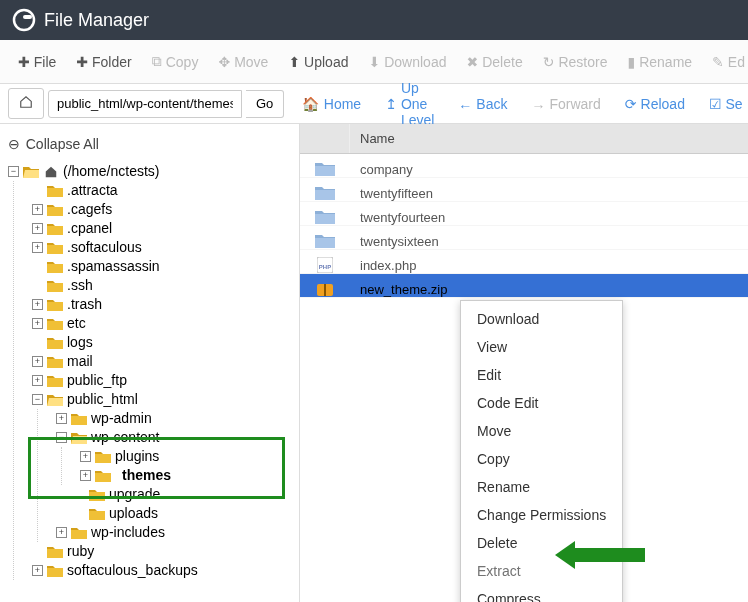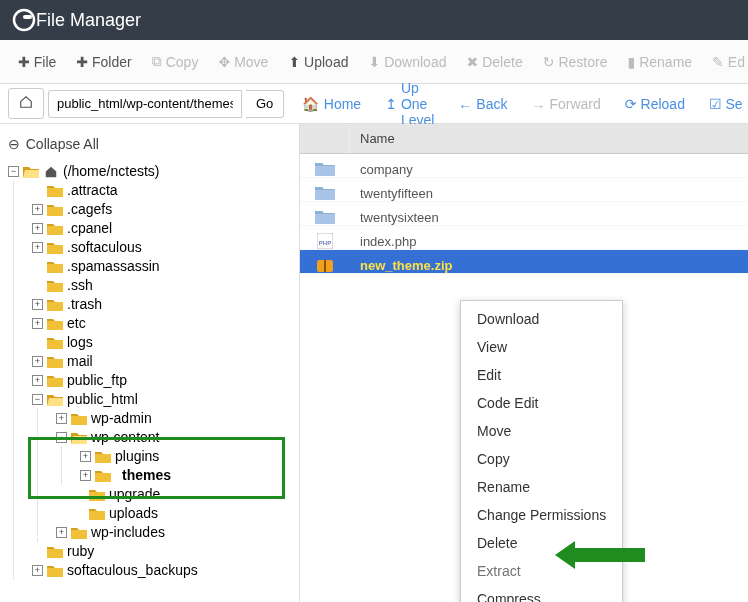--- a/index.html
+++ b/index.html
@@ -1,19 +1,19 @@
 <!DOCTYPE html>
 <html><head>
 <meta charset="utf-8">
 <style>
 * { margin: 0; padding: 0; box-sizing: border-box; font-family: "Helvetica Neue", Arial, sans-serif; }
 body { background: #fff; width: 748px; height: 602px; overflow: hidden; position: relative; }
 
 .header { background: #353d48; height: 40px; display: flex; align-items: center; padding: 0 12px; color: #fff; }
-.header .logo { display: flex; align-items: center; gap: 0; font-size: 18px; }
+.header .logo { display: flex; align-items: center; gap: 8px; font-size: 18px; }
 .header .logo-icon { width: 24px; height: 24px; }
 
 .toolbar { background: #fbfbfb; border-bottom: 1px solid #ddd; height: 44px; display: flex; align-items: center; padding: 0 8px; gap: 0; font-size: 14px; }
 .toolbar .tb-item { display: flex; align-items: center; gap: 4px; padding: 6px 10px; color: #555; cursor: pointer; white-space: nowrap; }
 .toolbar .tb-item.disabled { color: #bbb; cursor: default; }
 .toolbar .tb-item .ti { font-size: 14px; }
 
 .navbar { background: #fff; border-bottom: 1px solid #ddd; height: 40px; display: flex; align-items: center; padding: 0 8px; gap: 4px; font-size: 14px; }
 .navbar .home-btn { padding: 6px 10px; border: 1px solid #ccc; border-radius: 3px; background: #fff; cursor: pointer; }
 .navbar .path-input { flex: 0 0 180px; border: 1px solid #ccc; border-radius: 3px 0 0 3px; padding: 5px 8px; font-size: 13px; height: 28px; text-align: center; }
@@ -38,21 +38,21 @@
 
 .content { flex: 1; display: flex; flex-direction: column; }
 .content-header { display: flex; background: #e5e5e5; border-bottom: 1px solid #ccc; height: 30px; align-items: center; font-size: 13px; color: #444; }
 .content-header .col-icon { width: 50px; border-right: 1px solid #eee; height: 100%; }
 .content-header .col-name { padding: 0 10px; font-weight: normal; }
 .rows { font-size: 13px; }
 .row { display: flex; align-items: flex-end; height: 24px; border-bottom: 1px solid #f5f5f5; cursor: pointer; }
 .row .ico-cell { width: 50px; display: flex; justify-content: center; align-items: center; }
 .row .name-cell { padding: 0 10px; color: #555; }
 .row.selected { background: #3570d4; color: #fff; }
-.row.selected .name-cell { color: #fde047; font-weight: bold; }
+.row.selected .name-cell { color: #000000; }
 
 .context-menu { position: absolute; background: #fff; border: 1px solid #ccc; box-shadow: 0 2px 8px rgba(0,0,0,0.2); min-width: 160px; padding: 4px 0; font-size: 14px; }
 .context-menu .cm-item { padding: 6px 16px; cursor: pointer; color: #333; }
 .context-menu .cm-item.highlight { color: #737373; }
 
 .arrow-callout { position: absolute; pointer-events: none; }
 .arrow-callout .shaft { height: 14px; background: #1e8c1e; }
 .arrow-callout .head { width: 0; height: 0; border-top: 14px solid transparent; border-bottom: 14px solid transparent; border-right: 20px solid #1e8c1e; position: absolute; left: -20px; top: -7px; }
 
 svg.folder-svg path.back { fill: #d4a018; }
@@ -418,20 +418,29 @@
           </div>
           <div class="name-cell">twentyfifteen</div>
         </div>
         <div class="row">
           <div class="ico-cell">
             <svg width="20" height="16" viewBox="0 0 20 16">
               <path d="M0 2h7l2 2h11v11H0z" fill="#8db0d8"></path>
               <path d="M0 5h20v10H0z" fill="#a8c5e8"></path>
             </svg>
           </div>
+          <div class="name-cell">twentyfourteen</div>
+        </div>
+        <div class="row">
+          <div class="ico-cell">
+            <svg width="20" height="16" viewBox="0 0 20 16">
+              <path d="M0 2h7l2 2h11v11H0z" fill="#8db0d8"></path>
+              <path d="M0 5h20v10H0z" fill="#a8c5e8"></path>
+            </svg>
+          </div>
           <div class="name-cell">twentysixteen</div>
         </div>
         <div class="row">
           <div class="ico-cell">
             <svg width="16" height="16" viewBox="0 0 16 16">
               <rect width="16" height="16" rx="2" fill="#fff" stroke="#bbb"></rect>
               <text x="8" y="12" font-size="6" text-anchor="middle" fill="#6c7eb7" font-weight="bold">PHP</text>
             </svg>
           </div>
           <div class="name-cell">index.php</div>

